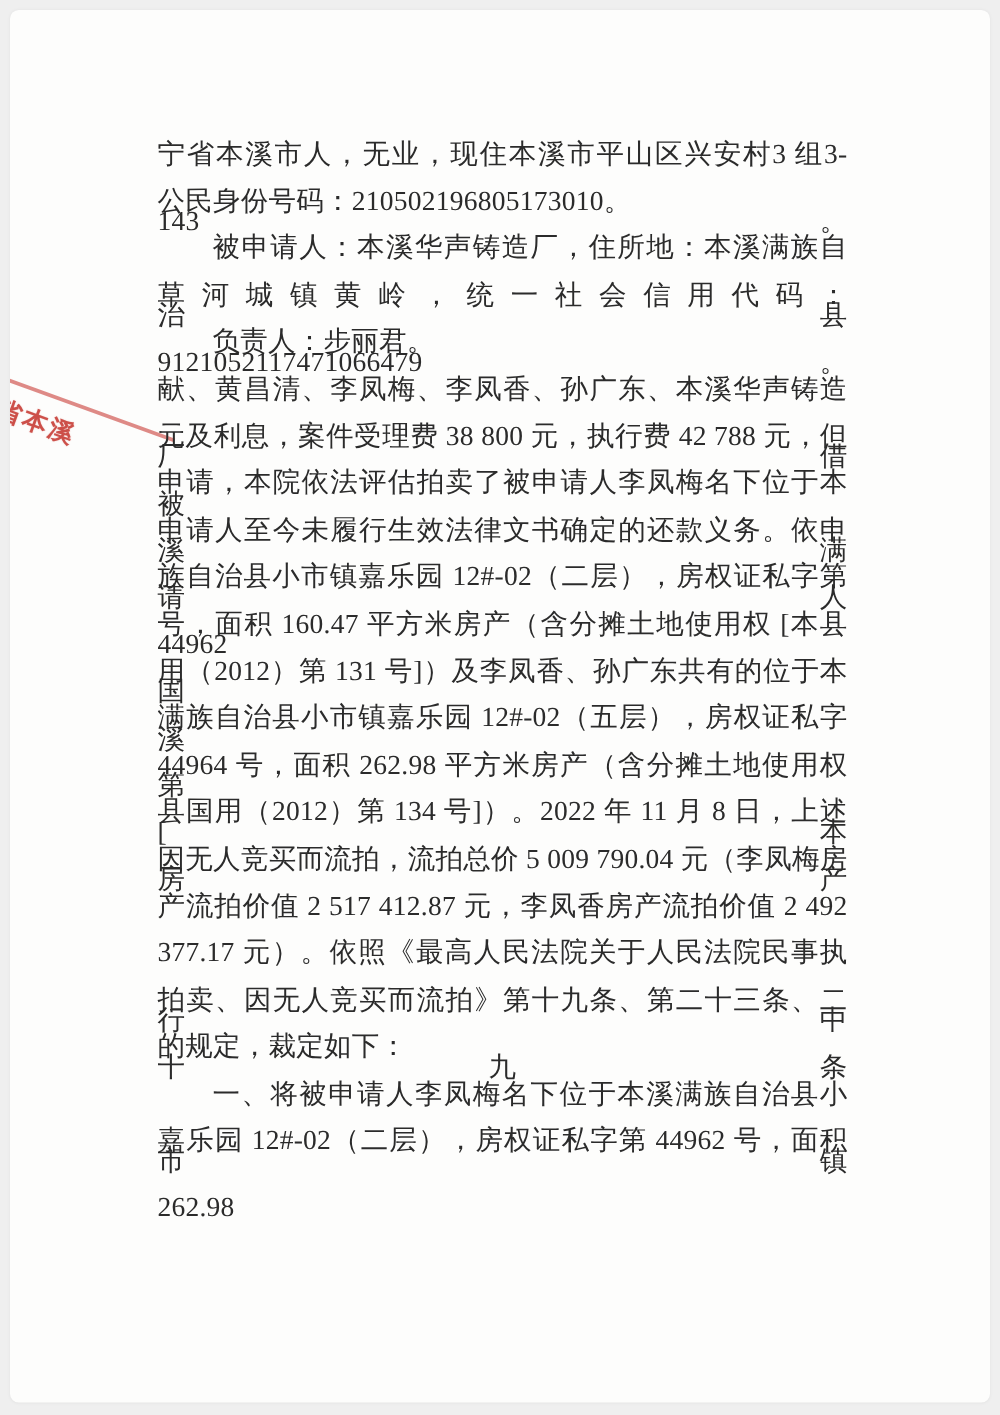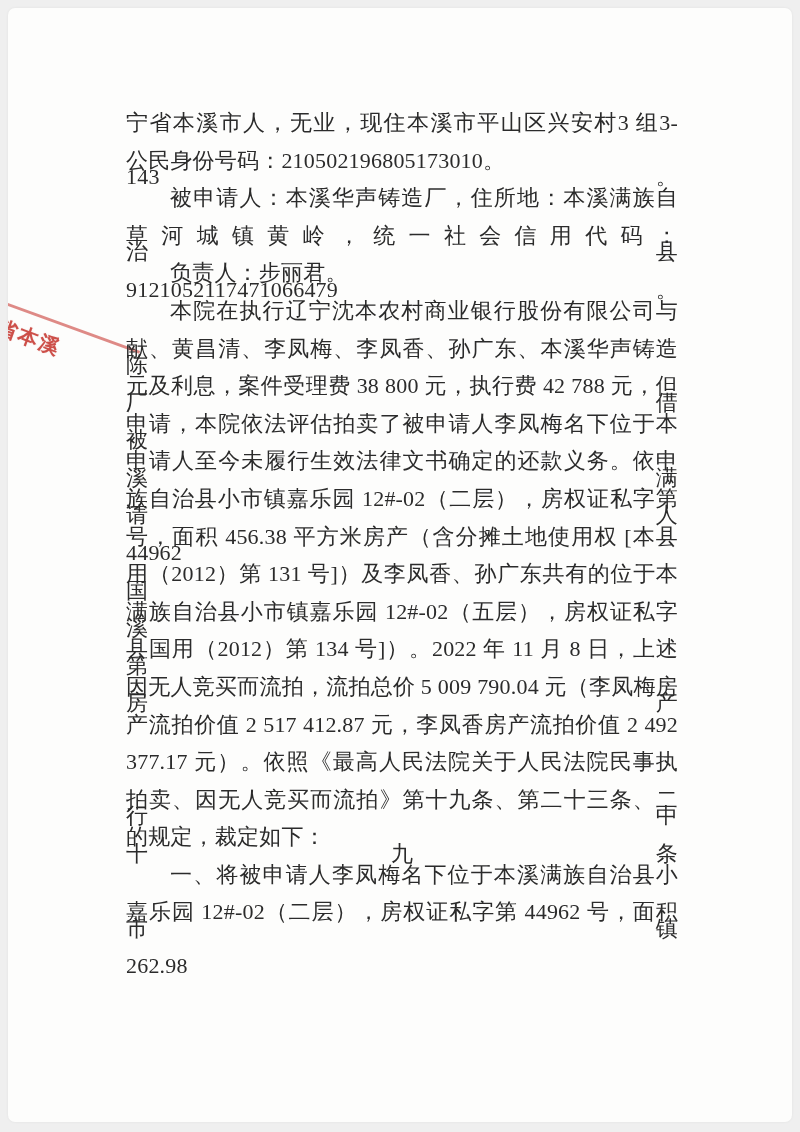--- a/index.html
+++ b/index.html
@@ -72,29 +72,29 @@
 <div class="page">
   <div class="stamp">
     <span class="stamp-text">辽宁省本溪</span>
   </div>
   <div class="textblock">
       <div class="line fill">宁省本溪市人，无业，现住本溪市平山区兴安村3 组3-143。</div>
       <div class="line">公民身份号码：210502196805173010。</div>
       <div class="line fill indent">被申请人：本溪华声铸造厂，住所地：本溪满族自治县</div>
       <div class="line fill">草河城镇黄岭，统一社会信用代码：9121052117471066479。</div>
       <div class="line indent">负责人：步丽君。</div>
-      <div class="line fill indent">本院在执行辽宁沈本农村商业银行股份有限公司与陈</div>
       <div class="line fill">献、黄昌清、李凤梅、李凤香、孙广东、本溪华声铸造厂借</div>
       <div class="line fill">元及利息，案件受理费 38 800 元，执行费 42 788 元，但被</div>
       <div class="line fill">申请，本院依法评估拍卖了被申请人李凤梅名下位于本溪满</div>
       <div class="line fill">申请人至今未履行生效法律文书确定的还款义务。依申请人</div>
       <div class="line fill">族自治县小市镇嘉乐园 12#-02（二层），房权证私字第 44962</div>
-      <div class="line fill">号，面积 456.38 平方米房产（含分摊土地使用权 [本县国</div>
+      <div class="line fill">号，面积 160.47 平方米房产（含分摊土地使用权 [本县国</div>
       <div class="line fill">用（2012）第 131 号]）及李凤香、孙广东共有的位于本溪</div>
       <div class="line fill">满族自治县小市镇嘉乐园 12#-02（五层），房权证私字第</div>
+      <div class="line fill">44964 号，面积 262.98 平方米房产（含分摊土地使用权 [本</div>
       <div class="line fill">县国用（2012）第 134 号]）。2022 年 11 月 8 日，上述房产</div>
       <div class="line fill">因无人竞买而流拍，流拍总价 5 009 790.04 元（李凤梅房</div>
       <div class="line fill">产流拍价值 2 517 412.87 元，李凤香房产流拍价值 2 492</div>
       <div class="line fill">377.17 元）。依照《最高人民法院关于人民法院民事执行中</div>
       <div class="line fill">拍卖、因无人竞买而流拍》第十九条、第二十三条、二十九条</div>
       <div class="line">的规定，裁定如下：</div>
       <div class="line fill indent">一、将被申请人李凤梅名下位于本溪满族自治县小市镇</div>
       <div class="line fill">嘉乐园 12#-02（二层），房权证私字第 44962 号，面积 262.98</div>
     </div>
 </div>

